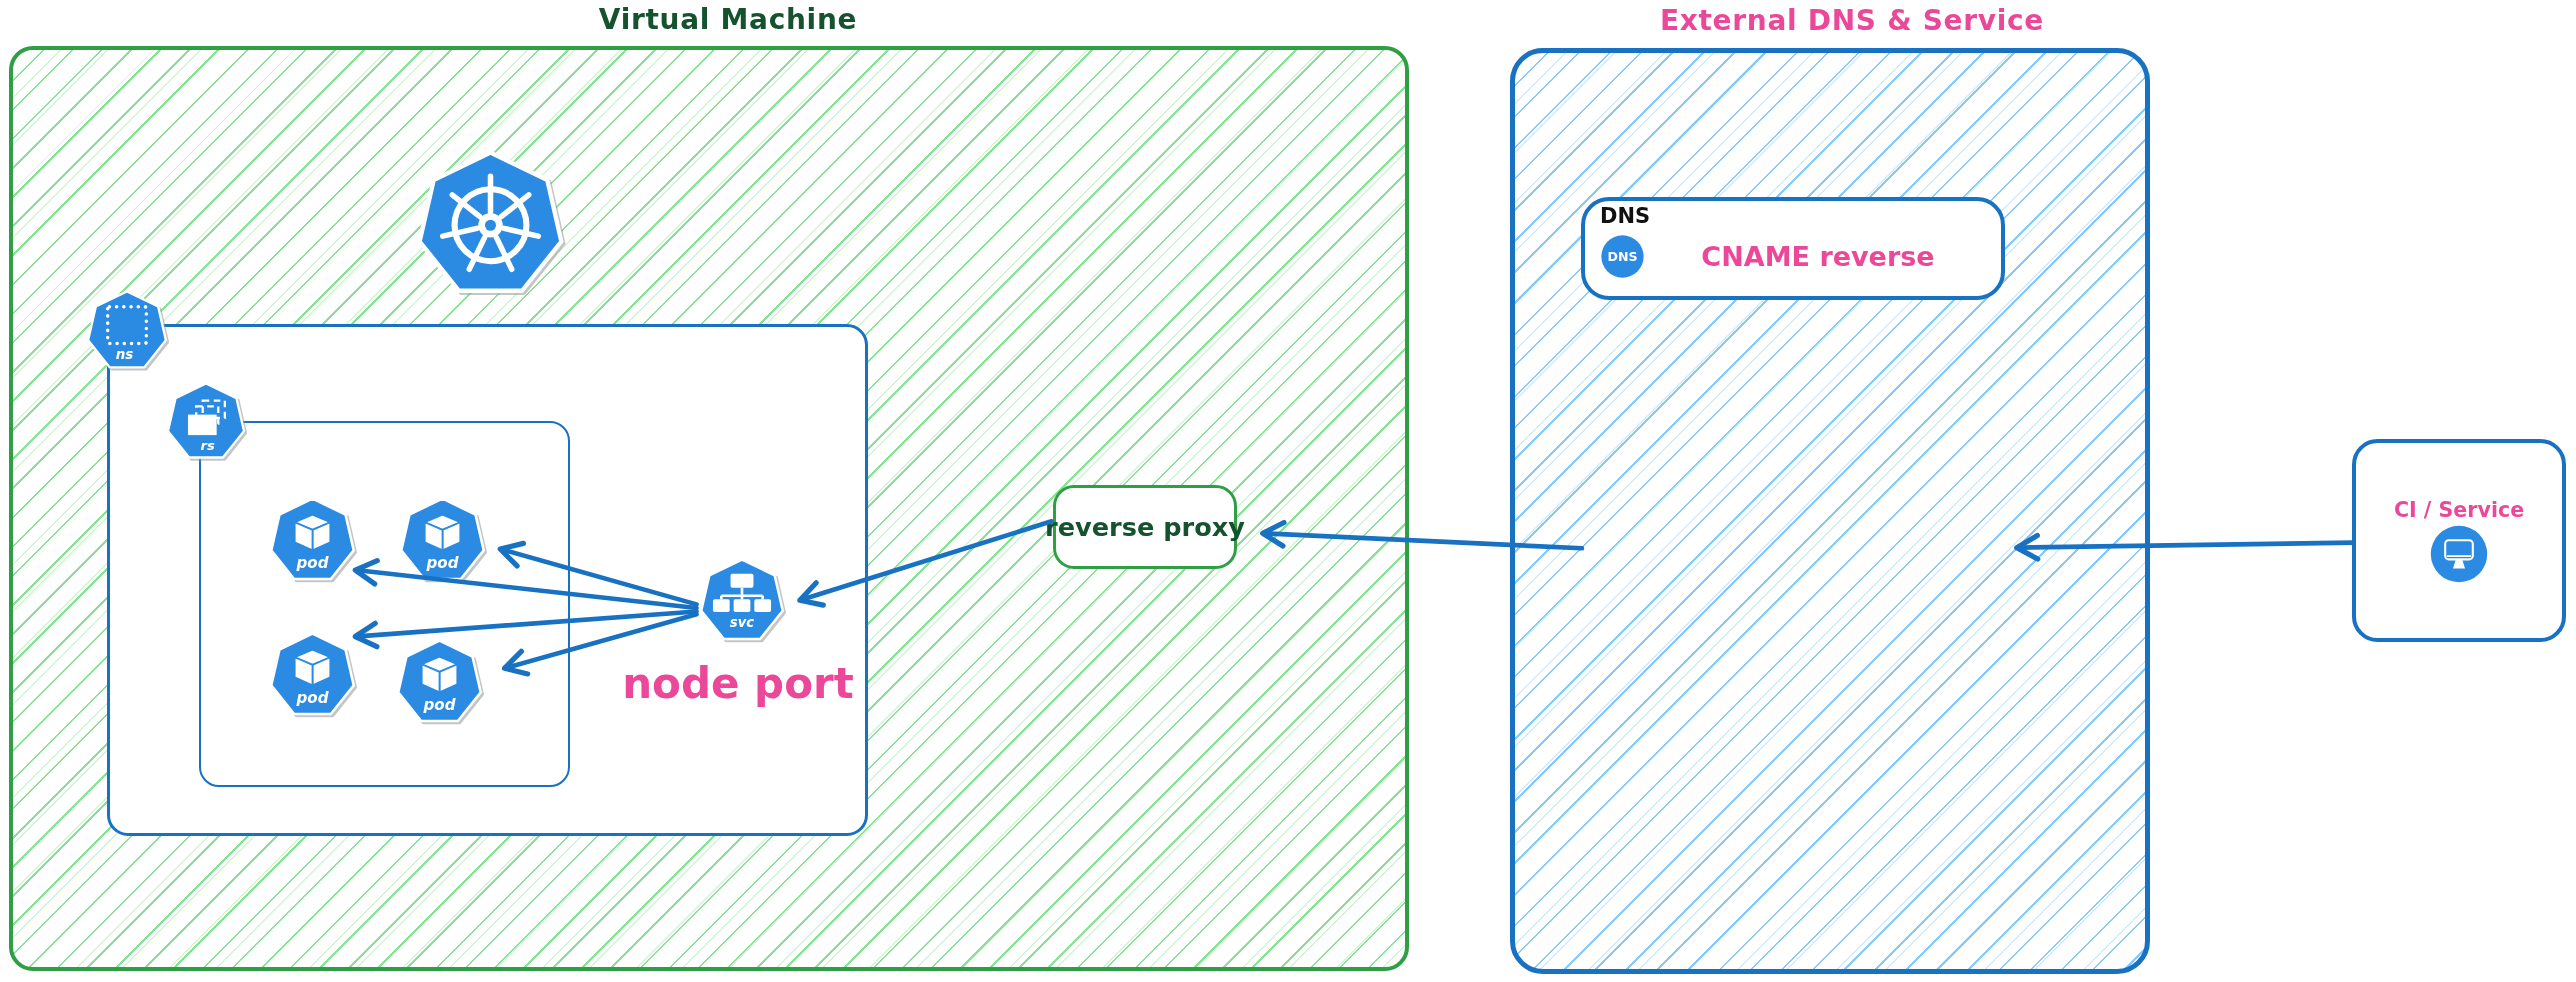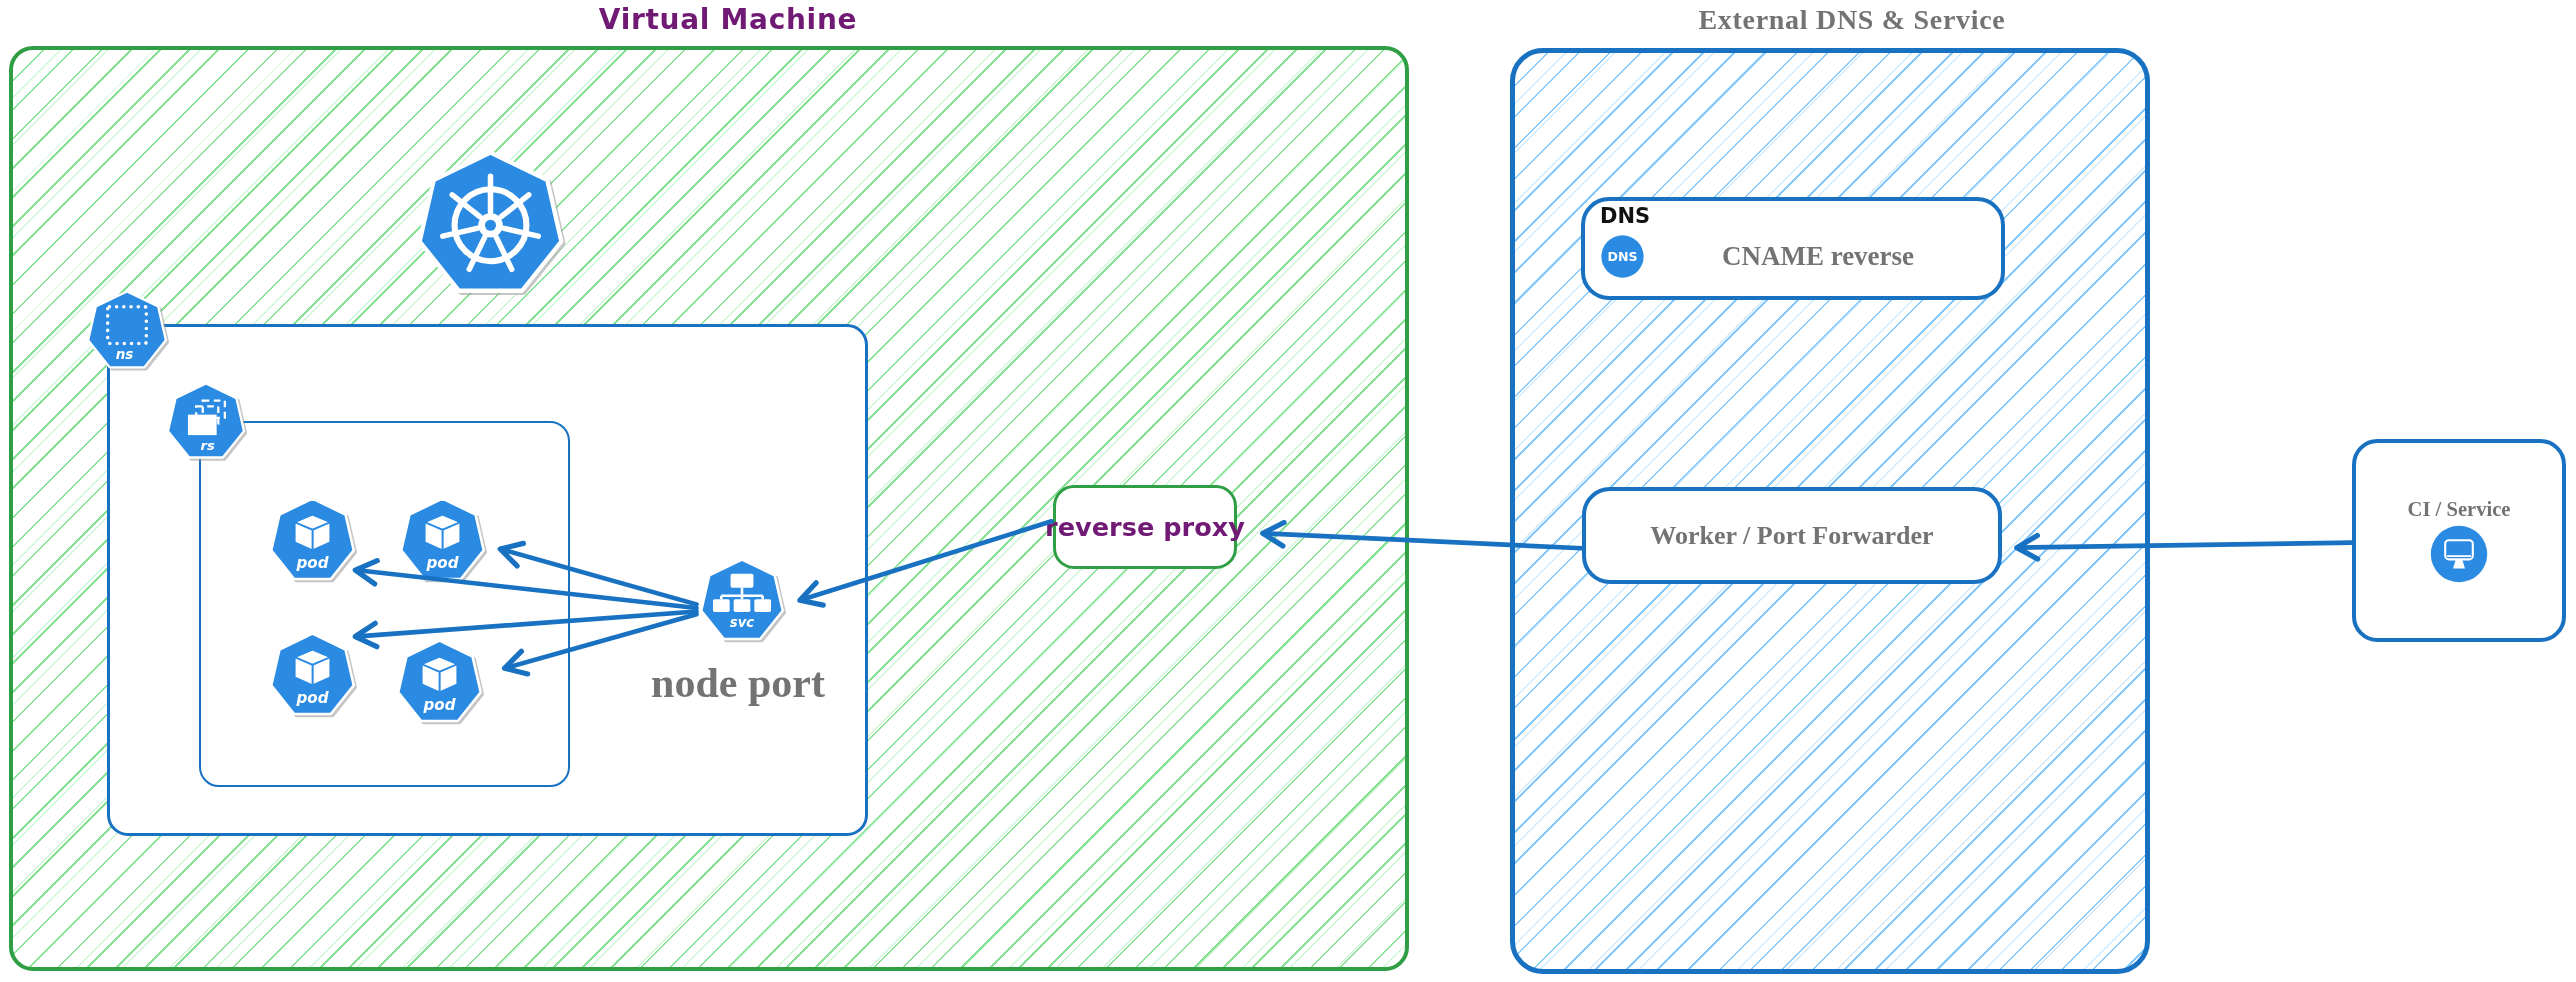--- a/index.html
+++ b/index.html
@@ -12,22 +12,22 @@
       repeating-linear-gradient(135deg, rgba(105,219,124,.80) 0 1.8px, transparent 1.8px 20.6px),
       repeating-linear-gradient(135deg, rgba(140,233,154,.40) 0 1.4px, transparent 1.4px 33px);
   }
   .hatch-blue{
     background-image:
       repeating-linear-gradient(135deg, rgba(116,192,252,.85) 0 1.8px, transparent 1.8px 22px),
       repeating-linear-gradient(135deg, rgba(165,216,255,.50) 0 1.4px, transparent 1.4px 35px);
   }
   .region-title{position:absolute;transform:translateX(-50%);white-space:nowrap;
                 font-weight:700;font-size:28px;letter-spacing:0.7px;}
-  .green-t{color:#701a75;}
-  .blue-t{color:#737373;font-family:Liberation Serif, serif;}
+  .green-t{color:#14532d;}
+  .blue-t{color:#ec4899;}
   .center-label{display:flex;align-items:center;justify-content:center;white-space:nowrap;}
   .icon{position:absolute;filter:drop-shadow(2.1px 2.8px 0 rgba(150,150,150,.55));}
   .icon-label{font-family:"DejaVu Sans","Liberation Sans",sans-serif;font-weight:700;
               font-style:italic;fill:#fff;}
   .overlay{position:absolute;left:0;top:0;pointer-events:none;z-index:50;}
 </style>
 </head>
 <body>
 
 <div id="canvas">
@@ -135,23 +135,20 @@
   <div class="region-title blue-t" style="left:1852px;top:4.3px;">External DNS &amp; Service</div>
 
   <div class="box" style="left:1581px;top:197px;width:424px;height:103px;border-width:4.3px;border-color:#1971c2;border-radius:28px;"></div>
   <div class="abs" style="left:1600px;top:204px;font-size:21px;font-weight:700;color:#111;">DNS</div>
   <svg class="abs" style="left:1600px;top:234px;width:45px;height:45px;" viewBox="0 0 100 100">
     <circle cx="50" cy="50" r="47" fill="#2b8ae2"></circle>
     <text x="50" y="60" font-size="28" font-weight="700" fill="#fff" text-anchor="middle">DNS</text>
   </svg>
   <div class="abs blue-t" style="left:1818px;top:241px;transform:translateX(-50%);font-size:27px;font-weight:700;white-space:nowrap;">CNAME reverse</div>
 
-  <div class="box center-label" style="left:1582px;top:487px;width:420px;height:97px;border-width:4.3px;border-color:#1971c2;border-radius:28px;">
-    <span class="blue-t" style="font-size:26px;font-weight:700;">Worker / Port Forwarder</span>
-  </div>
 
   <div class="box" style="left:2352px;top:439px;width:214px;height:203px;border-width:4.3px;border-color:#1971c2;border-radius:25.6px;"></div>
   <div class="abs blue-t" style="left:2459px;top:498px;transform:translateX(-50%);font-size:20.6px;font-weight:700;white-space:nowrap;">CI / Service</div>
   <svg class="abs" style="left:2429px;top:524px;width:60px;height:60px;" viewBox="0 0 100 100">
     <circle cx="50" cy="50" r="47" fill="#2b8ae2"></circle>
     <rect x="27" y="27" width="46" height="32" rx="6" fill="none" stroke="#fff" stroke-width="3.5"></rect>
     <path d="M30 53.5 L70 53.5" stroke="#fff" stroke-width="3"></path>
     <path d="M44.5 59.5 L55.5 59.5 L60 74 L40 74 Z" fill="#fff"></path>
   </svg>
 

